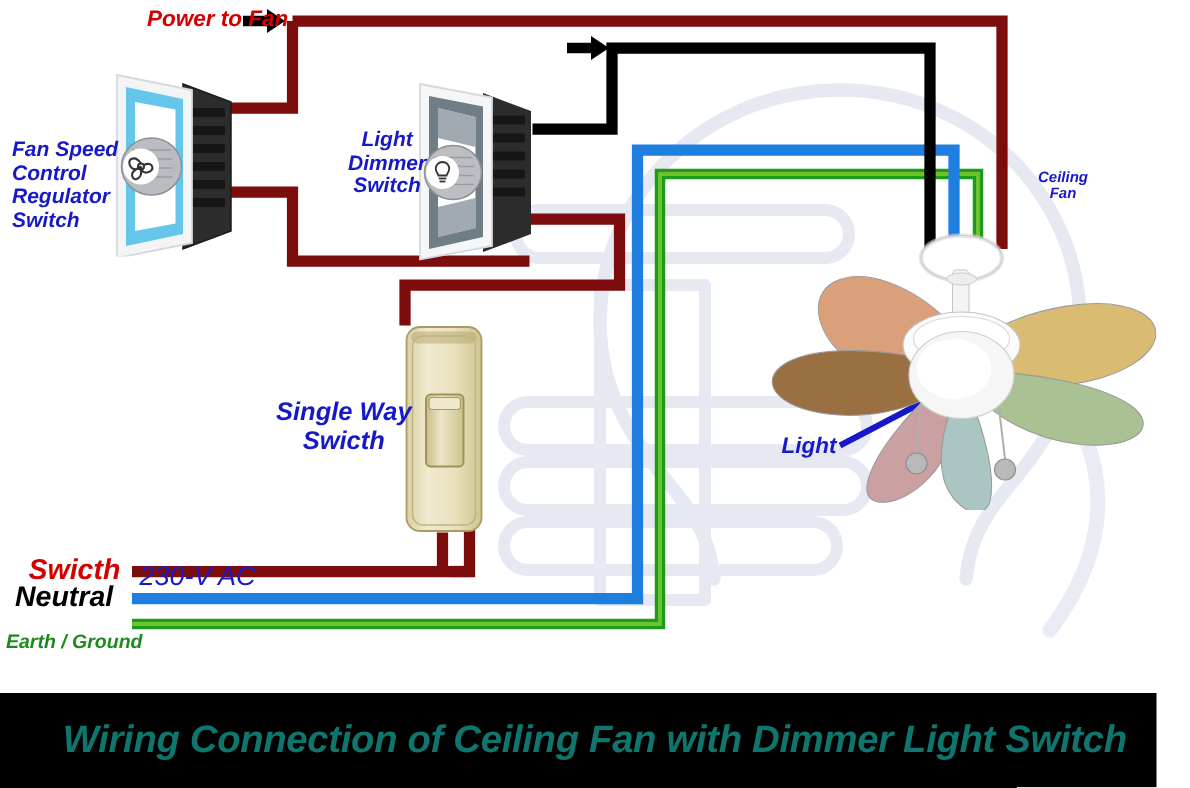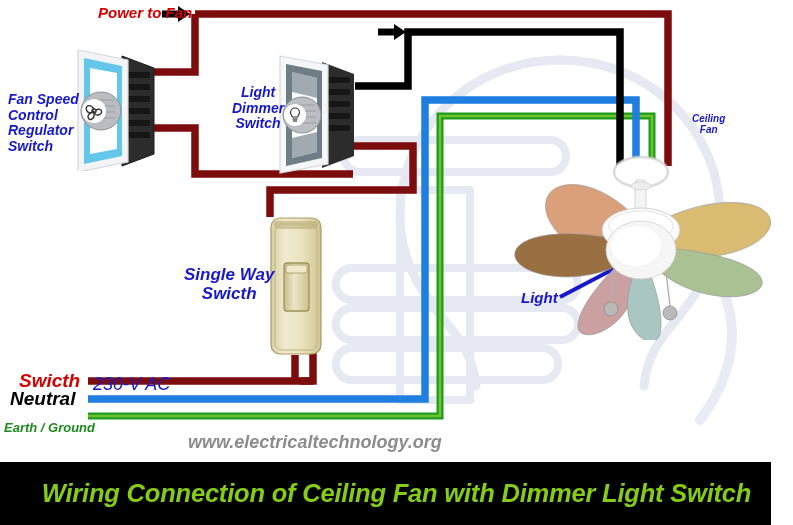--- a/index.html
+++ b/index.html
@@ -8,21 +8,21 @@
   #canvas{position:absolute;left:0;top:0;width:793px;height:462px;background:#ffffff;}
   svg.layer{position:absolute;left:0;top:0;width:793px;height:462px;}
   .lbl{position:absolute;font-weight:bold;line-height:1.12;white-space:pre;}
   .blue{color:#1718c7;}
   .red{color:#d40000;}
   .black{color:#000000;text-align:center;}
   .green{color:#1e8a1e;}
   .gray{color:#8c8c8c;}
   #titlebar{position:absolute;left:0;top:462px;width:793px;height:63px;background:#000;
             display:flex;align-items:center;justify-content:center;}
-  #titlebar span{color:#84cc16;font-size:25.5px;font-weight:bold;letter-spacing:-0.2px;
+  #titlebar span{color:#0f766e;font-size:25.5px;font-weight:bold;letter-spacing:-0.2px;
                  font-family:"Liberation Sans",sans-serif;}
   .dev{position:absolute;}
 </style>
 </head>
 <body>
 
 <div id="stage">
   <div id="canvas">
 
     <svg class="layer" viewBox="0 0 793 462">
@@ -245,19 +245,18 @@
     <div class="lbl blue" style="left:521px;top:290px;font-size:15px;">Light</div>
 
     <div class="lbl red" style="left:19px;top:370px;font-size:19px;">Swicth</div>
 
     <div class="lbl black" style="left:10px;top:388px;font-size:19px;">Neutral</div>
 
     <div class="lbl green" style="left:4px;top:421px;font-size:13px;">Earth / Ground</div>
 
     <div class="lbl blue" style="left:93px;top:374px;font-size:18px;font-weight:normal;">230-V AC</div>
 
-    <div class="lbl gray" style="left:188px;top:432px;font-size:18px;">www.electricaltechnology.org</div>
   </div>
 
   <div id="titlebar">
     <span>Wiring Connection of Ceiling Fan with Dimmer Light Switch</span>
   </div>
 </div>
 
 </body></html>

